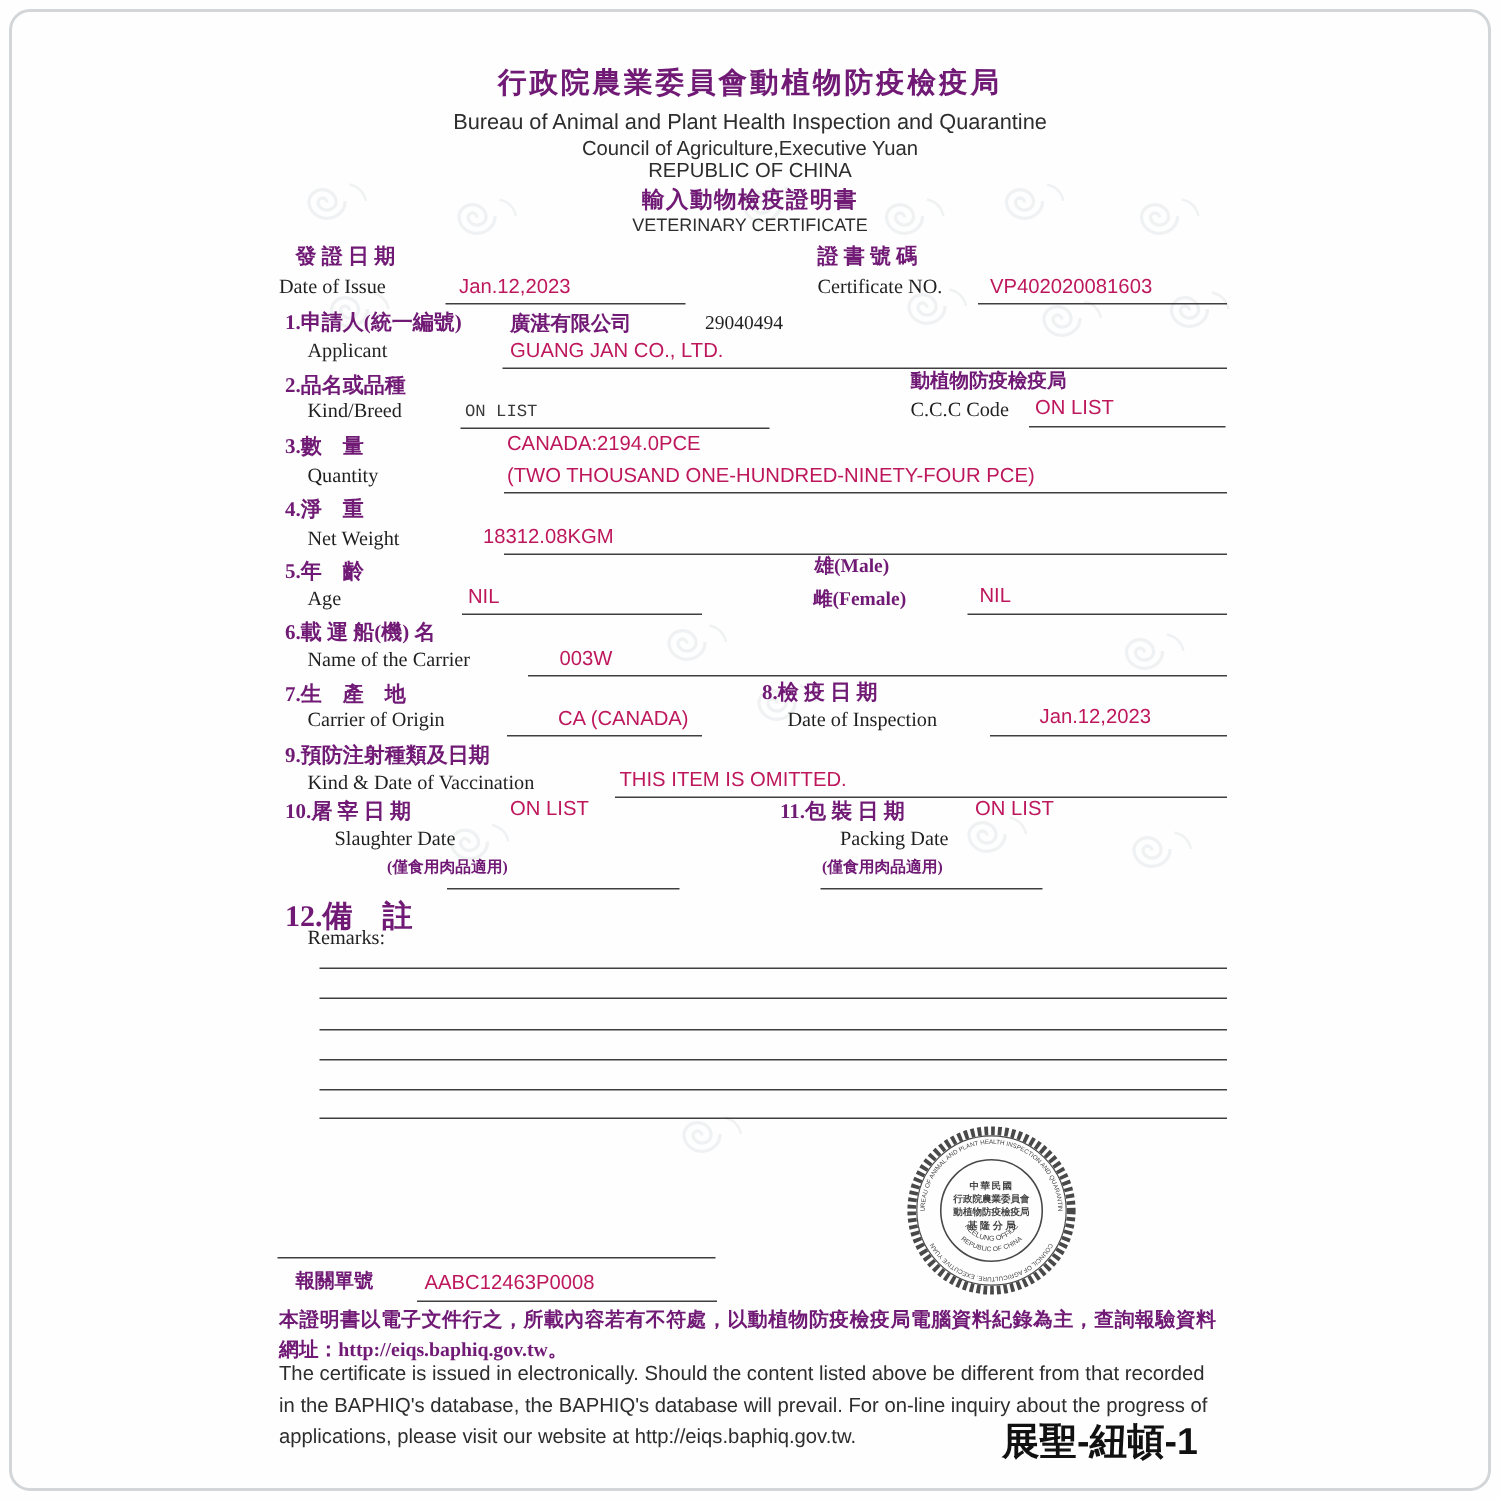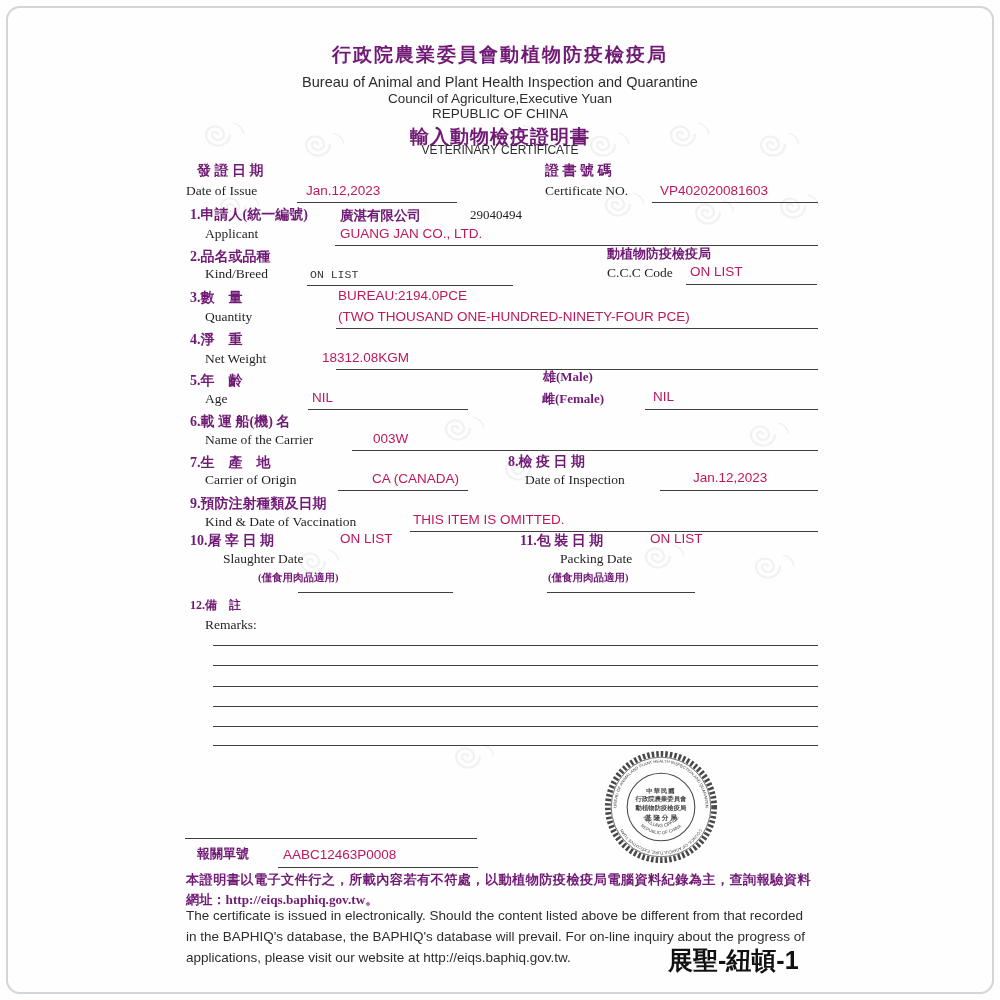--- a/index.html
+++ b/index.html
@@ -98,21 +98,21 @@
       <use href="#swirlg"></use>
     </svg>
   <svg class="swirl" style="left:450px;top:740px" width="48" height="40">
       <use href="#swirlg"></use>
     </svg>
 
   <div class="abs ctr zh" style="top:42px;font-size:19px;letter-spacing:2px;font-weight:600">行政院農業委員會動植物防疫檢疫局</div>
   <div class="abs ctr f-en" style="top:74px;font-size:14.5px">Bureau of Animal and Plant Health Inspection and Quarantine</div>
   <div class="abs ctr f-en" style="top:91px;font-size:13.5px">Council of Agriculture,Executive Yuan</div>
   <div class="abs ctr f-en" style="top:106px;font-size:13.5px">REPUBLIC OF CHINA</div>
-  <div class="abs ctr zh" style="top:124px;font-size:19px;letter-spacing:1px;font-weight:600">輸入動物檢疫證明書</div>
+  <div class="abs ctr zh" style="top:124px;font-size:15px;letter-spacing:1px;font-weight:600">輸入動物檢疫證明書</div>
   <div class="abs ctr f-en" style="top:143px;font-size:12px">VETERINARY CERTIFICATE</div>
 
   <div class="abs zh" style="left:197px;top:162px;font-size:14px">發 證 日 期</div>
   <div class="abs zh" style="left:545px;top:162px;font-size:14px">證 書 號 碼</div>
   <div class="abs lbl" style="left:186px;top:183px">Date of Issue</div>
   <div class="abs val" style="left:306px;top:183px">Jan.12,2023</div>
   <div class="rule" style="left:297px;top:202px;width:160px"></div>
   <div class="abs lbl" style="left:545px;top:183px">Certificate NO.</div>
   <div class="abs val" style="left:660px;top:183px">VP402020081603</div>
   <div class="rule" style="left:652px;top:202px;width:166px"></div>
@@ -127,21 +127,21 @@
   <div class="abs zh" style="left:190px;top:248px;font-size:14px">2.品名或品種</div>
   <div class="abs zh" style="left:607px;top:245px;font-size:13px">動植物防疫檢疫局</div>
   <div class="abs lbl" style="left:205px;top:266px">Kind/Breed</div>
   <div class="abs mono" style="left:310px;top:268px;font-size:11.5px;color:#3a3a3a">ON LIST</div>
   <div class="rule" style="left:307px;top:285px;width:206px"></div>
   <div class="abs lbl" style="left:607px;top:265px">C.C.C Code</div>
   <div class="abs val" style="left:690px;top:264px">ON LIST</div>
   <div class="rule" style="left:686px;top:284px;width:131px"></div>
 
   <div class="abs zh" style="left:190px;top:289px;font-size:14px">3.數　量</div>
-  <div class="abs val" style="left:338px;top:288px">BUREAU:2194.0PCE</div>
+  <div class="abs val" style="left:338px;top:288px">CANADA:2194.0PCE</div>
   <div class="abs lbl" style="left:205px;top:309px">Quantity</div>
   <div class="abs val" style="left:338px;top:309px">(TWO THOUSAND ONE-HUNDRED-NINETY-FOUR PCE)</div>
   <div class="rule" style="left:336px;top:328px;width:482px"></div>
 
   <div class="abs zh" style="left:190px;top:331px;font-size:14px">4.淨　重</div>
   <div class="abs lbl" style="left:205px;top:351px">Net Weight</div>
   <div class="abs val" style="left:322px;top:350px">18312.08KGM</div>
   <div class="rule" style="left:336px;top:369px;width:482px"></div>
 
   <div class="abs zh" style="left:190px;top:372px;font-size:14px">5.年　齡</div>
@@ -176,21 +176,21 @@
   <div class="abs val" style="left:340px;top:531px">ON LIST</div>
   <div class="abs zh" style="left:520px;top:532px;font-size:14px">11.包 裝 日 期</div>
   <div class="abs val" style="left:650px;top:531px">ON LIST</div>
   <div class="abs lbl" style="left:223px;top:551px">Slaughter Date</div>
   <div class="abs lbl" style="left:560px;top:551px">Packing Date</div>
   <div class="abs zh note" style="left:258px;top:571px">(僅食用肉品適用)</div>
   <div class="abs zh note" style="left:548px;top:571px">(僅食用肉品適用)</div>
   <div class="rule" style="left:298px;top:592px;width:155px"></div>
   <div class="rule" style="left:547px;top:592px;width:148px"></div>
 
-  <div class="abs zh" style="left:190px;top:597px;font-size:12px">12.備　註</div>
+  <div class="abs zh" style="left:190px;top:597px;font-size:20px">12.備　註</div>
   <div class="abs lbl" style="left:205px;top:617px">Remarks:</div>
   <div class="rule" style="left:213px;top:645px;width:605px"></div>
   <div class="rule" style="left:213px;top:665px;width:605px"></div>
   <div class="rule" style="left:213px;top:686px;width:605px"></div>
   <div class="rule" style="left:213px;top:706px;width:605px"></div>
   <div class="rule" style="left:213px;top:726px;width:605px"></div>
   <div class="rule" style="left:213px;top:745px;width:605px"></div>
 
 
   <svg id="seal" width="116" height="116" viewBox="0 0 120 120">

